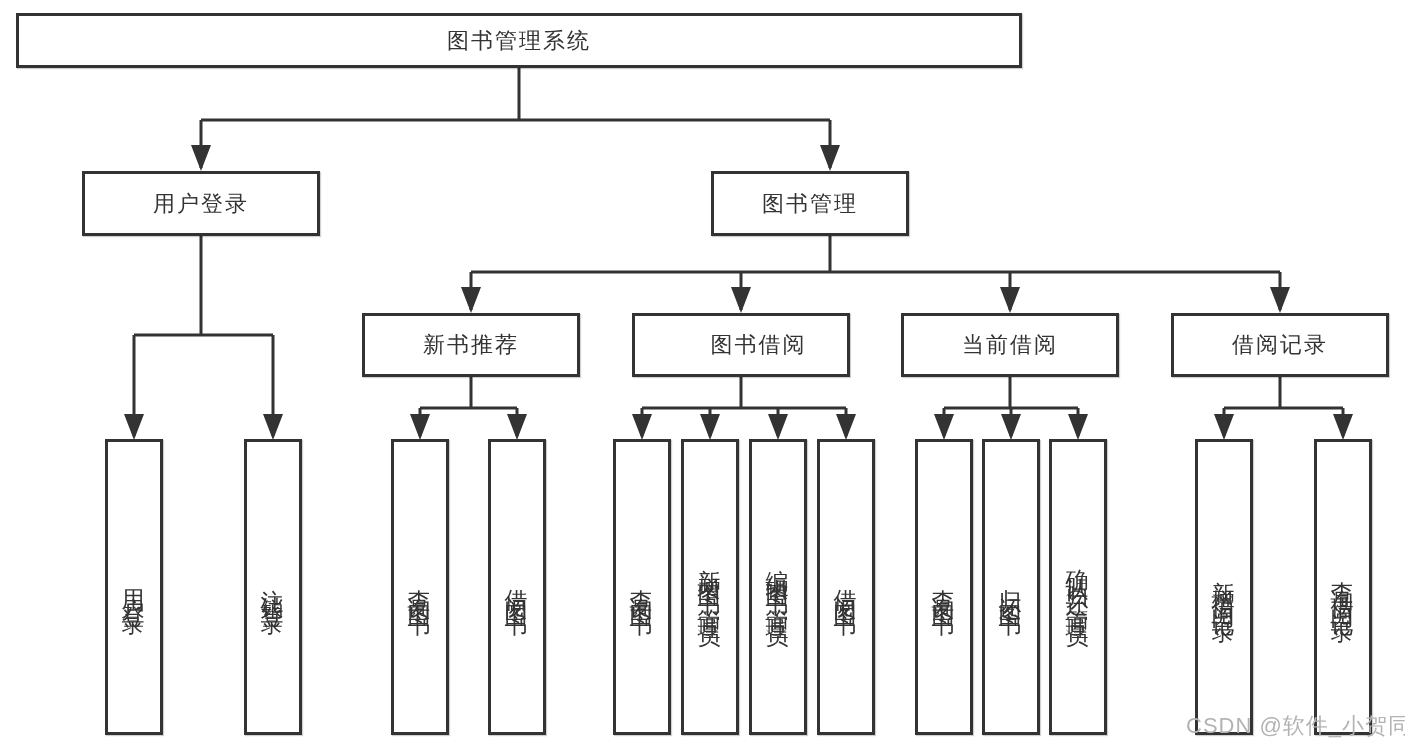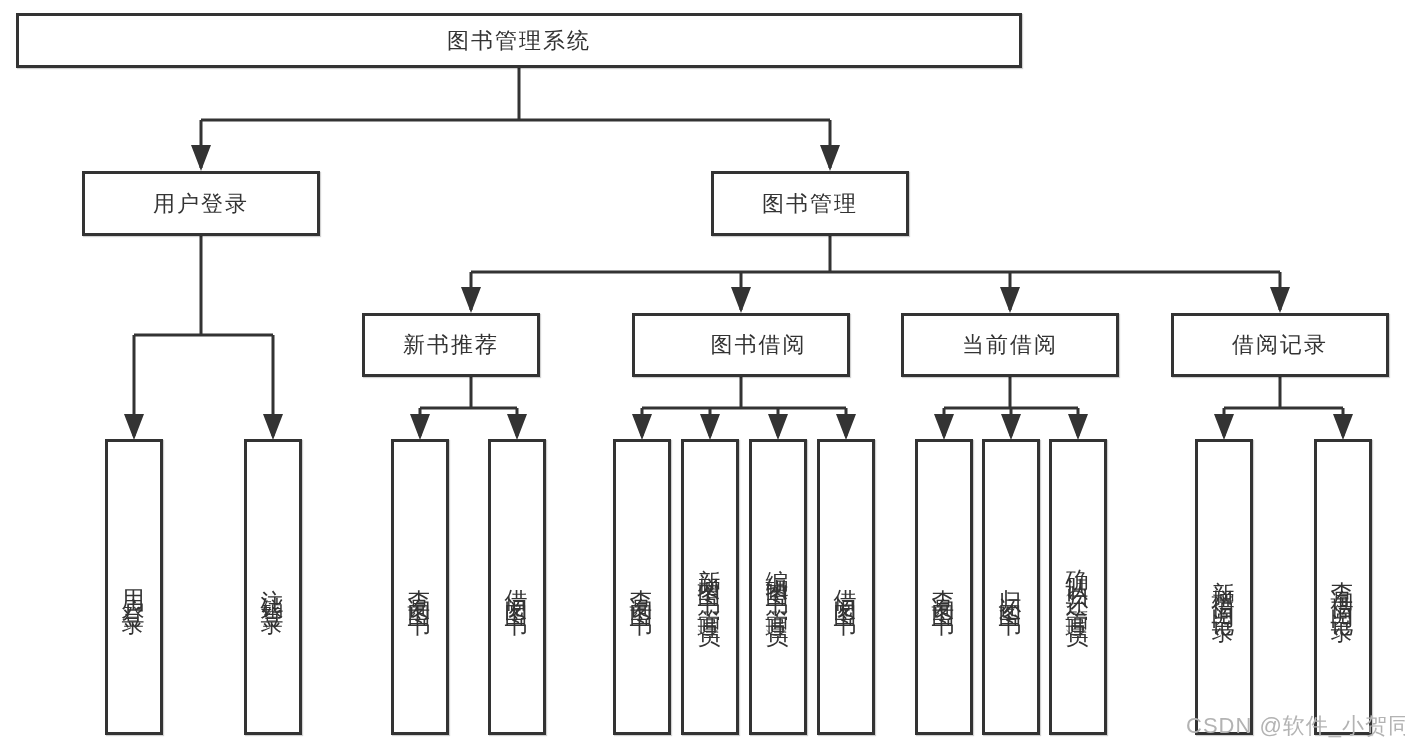--- a/index.html
+++ b/index.html
@@ -82,21 +82,21 @@
     <span>图书管理系统</span>
   </div>
 
   <div class="node" style="left:82px; top:171px; width:238px; height:65px;">
     <span>用户登录</span>
   </div>
   <div class="node" style="left:711px; top:171px; width:198px; height:65px;">
     <span>图书管理</span>
   </div>
 
-  <div class="node" style="left:362px; top:313px; width:178px; height:64px;">
+  <div class="node" style="left:362px; top:313px; width:218px; height:64px;">
     <span>新书推荐</span>
   </div>
   <div class="node" style="left:632px; top:313px; width:218px; height:64px;padding-left:35px;">
     <span>图书借阅</span>
   </div>
   <div class="node" style="left:901px; top:313px; width:218px; height:64px;align-items:center;">
     <span>当前借阅</span>
   </div>
   <div class="node" style="left:1171px; top:313px; width:218px; height:64px;">
     <span>借阅记录</span>

